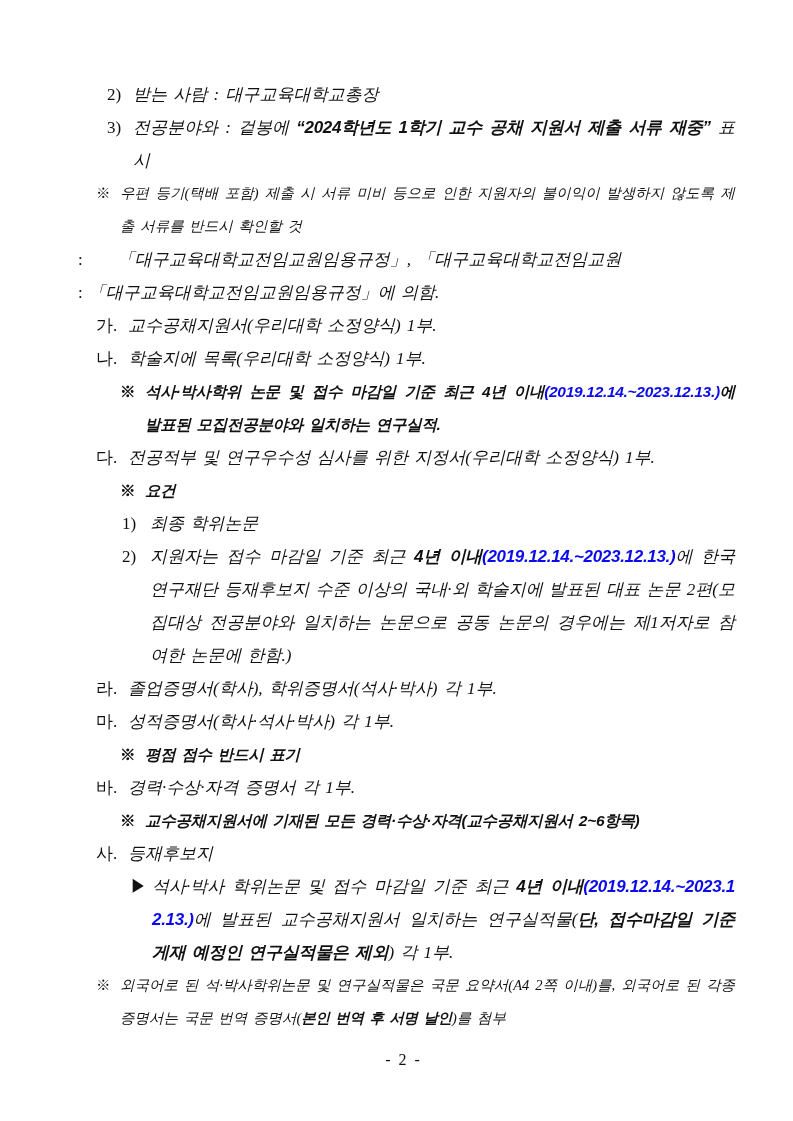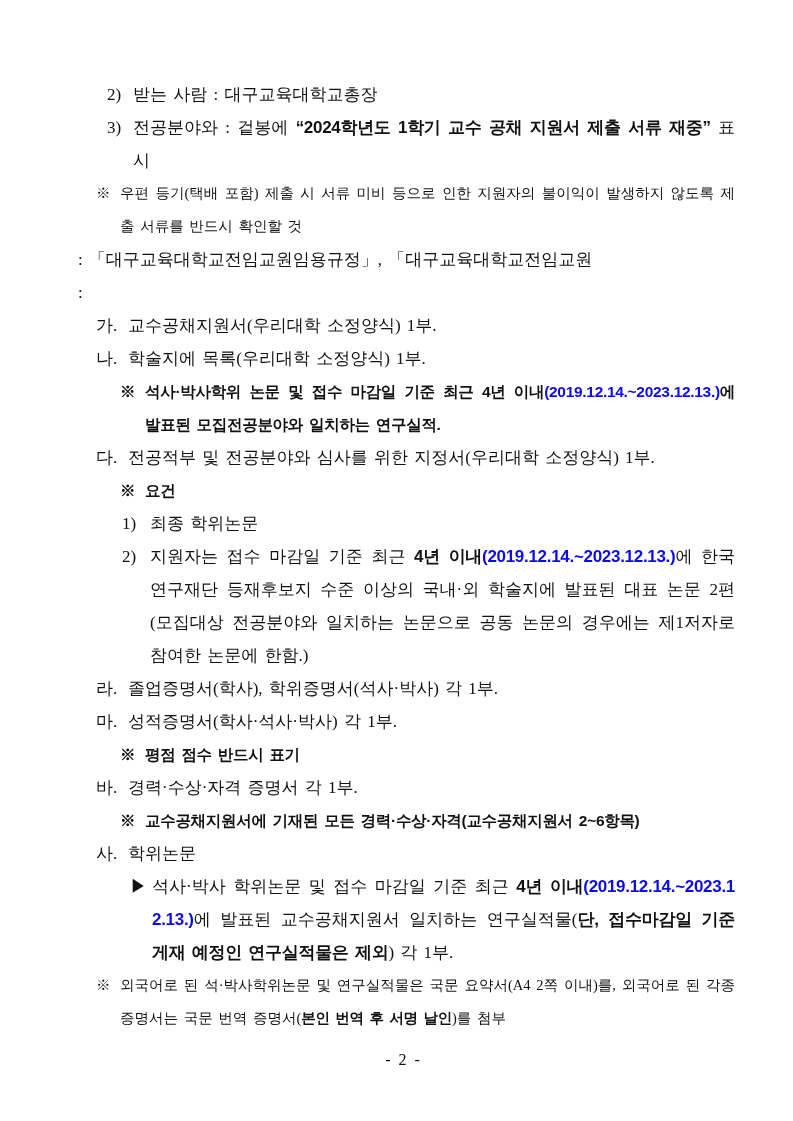--- a/index.html
+++ b/index.html
@@ -15,22 +15,22 @@
     font-size: 17px;
     overflow: hidden;
   }
   .content { padding: 78px 58px 0 72px; }
   .row {
     display: flex;
     line-height: 33px;
     text-align: justify;
   }
   .row .marker { flex: none; }
-  .row .body { flex: 1; word-break: break-all; word-spacing: 2px; }
-  .block .body span { display: block; }
+  .row .body { flex: 1; word-break: break-all; word-spacing: 2px; font-style: italic; }
+  .block .body span { display: block; margin-left: 29px; }
   .gothic {
     font-family: "Liberation Sans", sans-serif;
     font-weight: 700;
     letter-spacing: -0.3px;
   }
   .blue { color: #0b0bee; }
   .small { font-size: 14.5px; }
   .gnote { font-size: 15.5px; }
   
   .ind-num    { margin-left: 35px; }  
@@ -79,41 +79,42 @@
 
     <div class="row block">
       <span class="sec-colon">:</span>
       <span class="body">
           <span>「대구교육대학교전임교원임용규정」, 「대구교육대학교전임교원</span>
         </span>
     </div>
 
     <div class="row">
       <span class="sec-colon">:</span>
+      <span class="body">「대구교육대학교전임교원임용규정」에 의함.</span>
     </div>
 
 
     <div class="row ind-item">
       <span class="marker m32">가.</span>
       <span class="body">교수공채지원서(우리대학 소정양식) 1부.</span>
     </div>
 
     <div class="row ind-item">
       <span class="marker m32">나.</span>
       <span class="body">학술지에 목록(우리대학 소정양식) 1부.</span>
     </div>
 
     <div class="row ind-gnote gothic gnote">
       <span class="marker m25">※</span>
       <span class="body"><span>석사·박사학위 논문 및 접수 마감일 기준 최근 4년 이내</span><span class="blue">(2019.12.14.~2023.12.13.)</span><span>에 발표된 모집전공분야와 일치하는 연구실적.</span></span>
     </div>
 
     <div class="row ind-item">
       <span class="marker m32">다.</span>
-      <span class="body">전공적부 및 전공분야와 심사를 위한 지정서(우리대학 소정양식) 1부.</span>
+      <span class="body">전공적부 및 연구우수성 심사를 위한 지정서(우리대학 소정양식) 1부.</span>
     </div>
 
     <div class="row ind-gnote gothic gnote">
       <span class="marker m25">※</span>
       <span class="body">요건</span>
     </div>
 
     <div class="row ind-sub">
       <span class="marker m28">1)</span>
       <span class="body">최종 학위논문</span>
@@ -144,21 +145,21 @@
       <span class="body">경력·수상·자격 증명서 각 1부.</span>
     </div>
 
     <div class="row ind-gnote gothic gnote">
       <span class="marker m25">※</span>
       <span class="body">교수공채지원서에 기재된 모든 경력·수상·자격(교수공채지원서 2~6항목)</span>
     </div>
 
     <div class="row ind-item">
       <span class="marker m32">사.</span>
-      <span class="body">학위논문</span>
+      <span class="body">등재후보지</span>
     </div>
 
     <div class="row ind-bullet">
       <span class="marker m22">▶</span>
       <span class="body"><span>석사·박사 학위논문 및 접수 마감일 기준 최근 </span><span class="gothic">4년 이내</span><span class="gothic blue">(2019.12.14.~2023.12.13.)</span><span>에 발표된 교수공채지원서 일치하는 연구실적물(</span><span class="gothic">단, 접수마감일 기준 게재 예정인 연구실적물은 제외</span><span>) 각 1부.</span></span>
     </div>
 
     <div class="row ind-note small">
       <span class="marker m24">※</span>
       <span class="body"><span>외국어로 된 석·박사학위논문 및 연구실적물은 국문 요약서(A4 2쪽 이내)를, 외국어로 된 각종 증명서는 국문 번역 증명서(</span><span class="gothic">본인 번역 후 서명 날인</span><span>)를 첨부</span></span>

